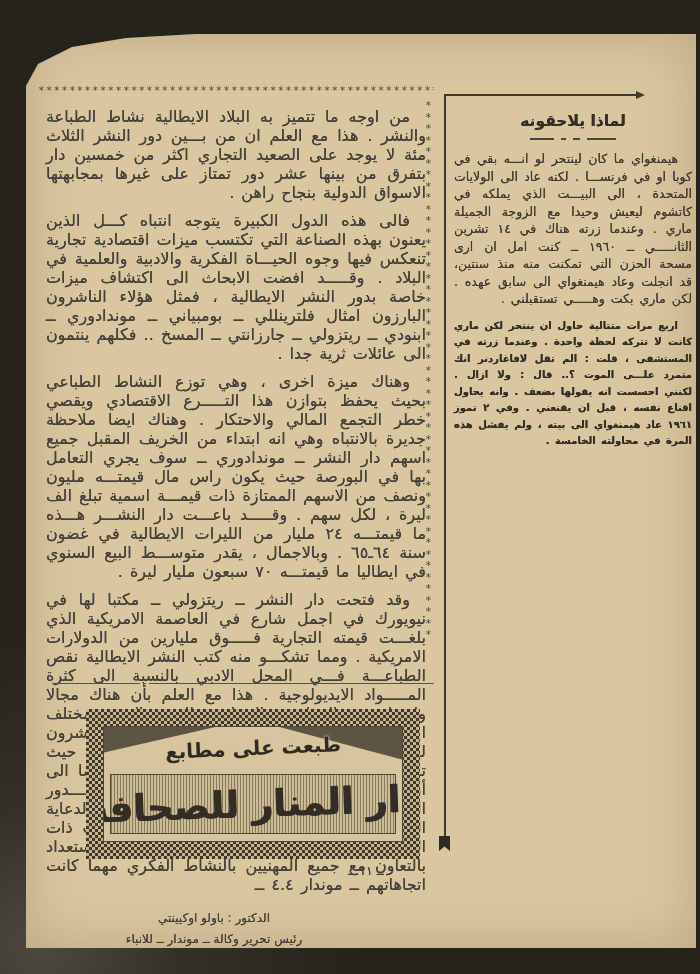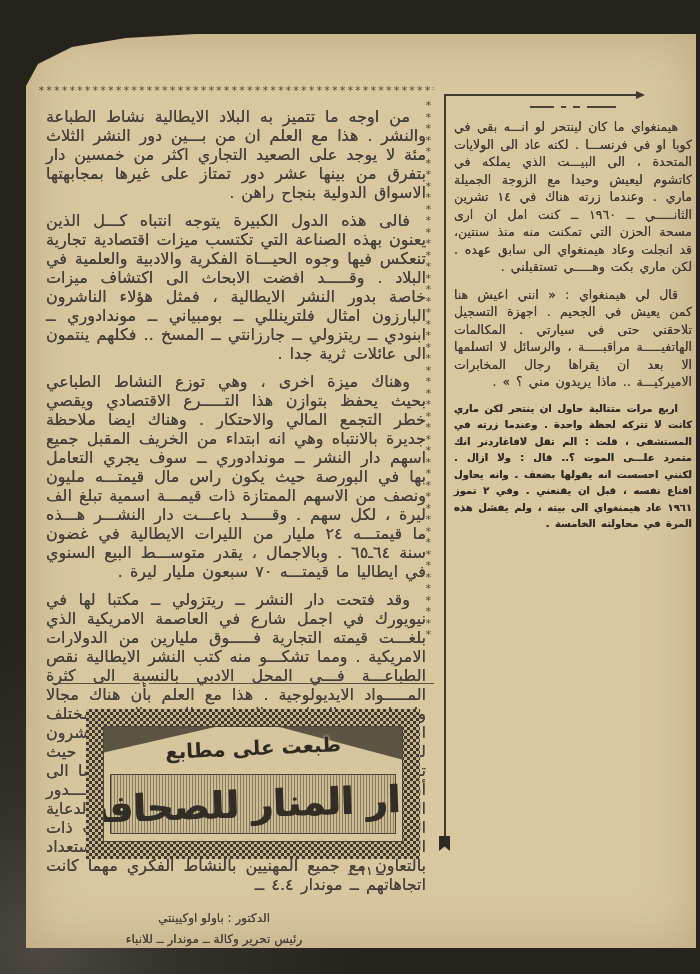--- a/index.html
+++ b/index.html
@@ -149,20 +149,20 @@
 
     <div class="page-num fuzz">ــ ١١ ــ</div>
 
     <div class="rcol-rule"></div>
     <div class="rcol-arrow">
       <span class="arrow-head"></span>
     </div>
     <div class="rcol-flag"></div>
 
     <div class="right-col">
+      <h2 class="r-sub fuzz">لماذا يلاحقونه</h2>
       <div class="r-divider"></div>
       <p class="fuzz">هيمنغواي ما كان لينتحر لو انـــه بقي في كوبا او في فرنســـا . لكنه عاد الى الولايات المتحدة ، الى البيـــت الذي يملكه في كاتشوم ليعيش وحيدا مع الزوجة الجميلة ماري . وعندما زرته هناك في ١٤ تشرين الثانـــــي ــ ١٩٦٠ ــ كنت امل ان ارى مسحة الحزن التي تمكنت منه منذ سنتين، قد انجلت وعاد هيمنغواي الى سابق عهده . لكن ماري بكت وهـــــي تستقبلني .</p>
-      <p class="fuzz">قال لي هيمنغواي : « انني اعيش هنا كمن يعيش في الجحيم . اجهزة التسجيل تلاحقني حتى في سيارتي . المكالمات الهاتفيـــــة مراقبـــــة ، والرسائل لا اتسلمها الا بعد ان يقراها رجال المخابرات الاميركيـــة .. ماذا يريدون مني ؟ » .</p>
       <p class="bold tight fuzz">اربع مرات متتالية حاول ان ينتحر لكن ماري كانت لا تتركه لحظة واحدة . وعندما زرته في المستشفى ، قلت : الم تقل لافاغاردنر انك متمرد علـــى الموت ؟.. قال : ولا ازال . لكنني احسست انه يقولها بضعف . وانه يحاول اقناع نفسه ، قبل ان يقنعني . وفي ٢ تموز ١٩٦١ عاد هيمنغواي الى بيته ، ولم يفشل هذه المرة في محاولته الخامسة .</p>
     </div>
 
   </div>
 </div>
 
 </body></html>

